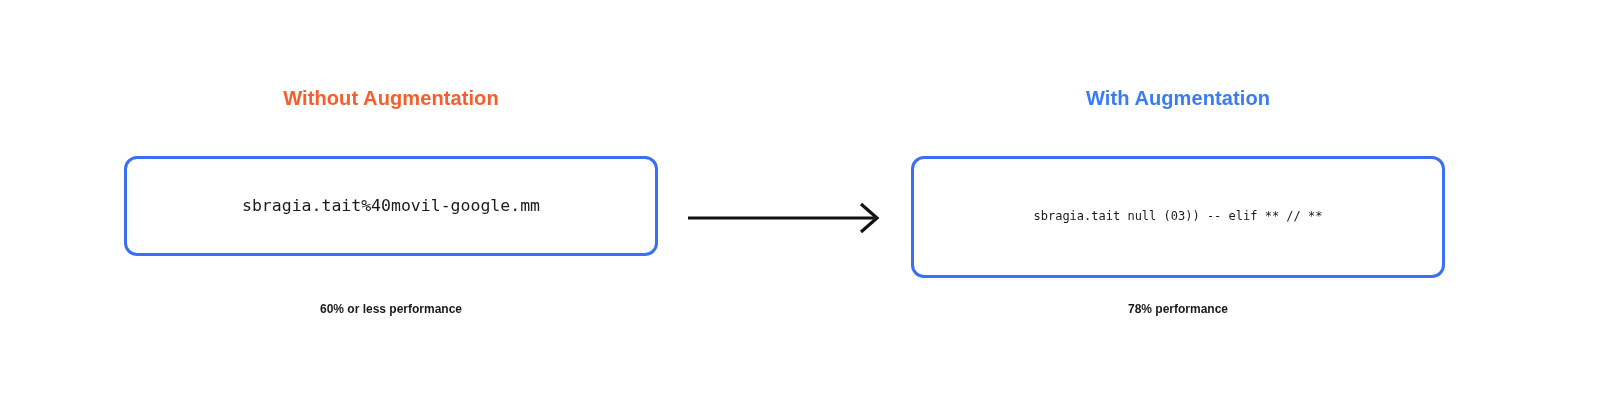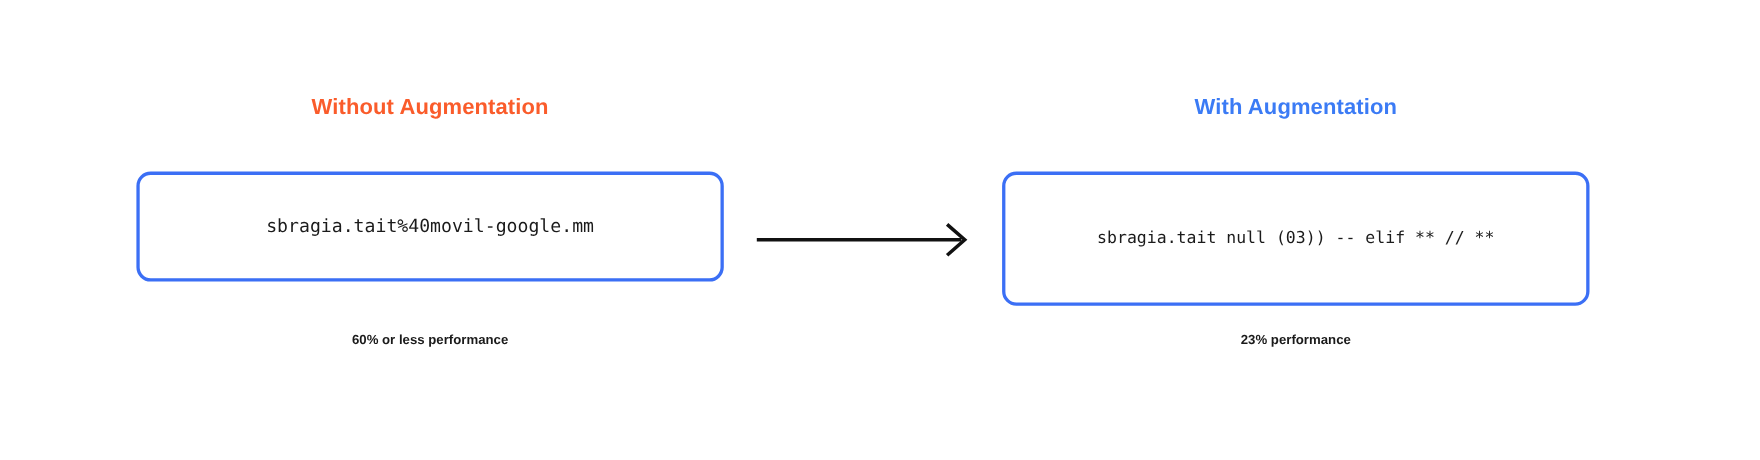--- a/index.html
+++ b/index.html
@@ -71,21 +71,21 @@
   .code {
     font-family: "DejaVu Sans Mono", "Liberation Mono", monospace;
     font-size: 16.5px;
     color: #1b1b1b;
     text-align: center;
     white-space: pre;
     line-height: 1.42;
     letter-spacing: 0px;
   }
   .code-multiline {
-    font-size: 15px;
+    font-size: 12px;
     text-align: left;
     line-height: 1.45;
   }
 
   
   .caption {
     position: absolute;
     font-family: "Liberation Sans", sans-serif;
     font-weight: bold;
     font-size: 12px;
@@ -133,15 +133,15 @@
     </div>
   </div>
 
   <svg class="arrow" viewBox="0 0 200 44">
     <line x1="2" y1="22" x2="188" y2="22" stroke="#111111" stroke-width="3.2" stroke-linecap="butt"></line>
     <polyline points="175,8 191,22 175,36" fill="none" stroke="#111111" stroke-width="3.2" stroke-linecap="butt" stroke-linejoin="miter"></polyline>
   </svg>
 
   <div class="caption caption-left">60% or less performance</div>
 
-  <div class="caption caption-right">23% performance</div>
+  <div class="caption caption-right">78% performance</div>
 
 </div>
 
 </body></html>

